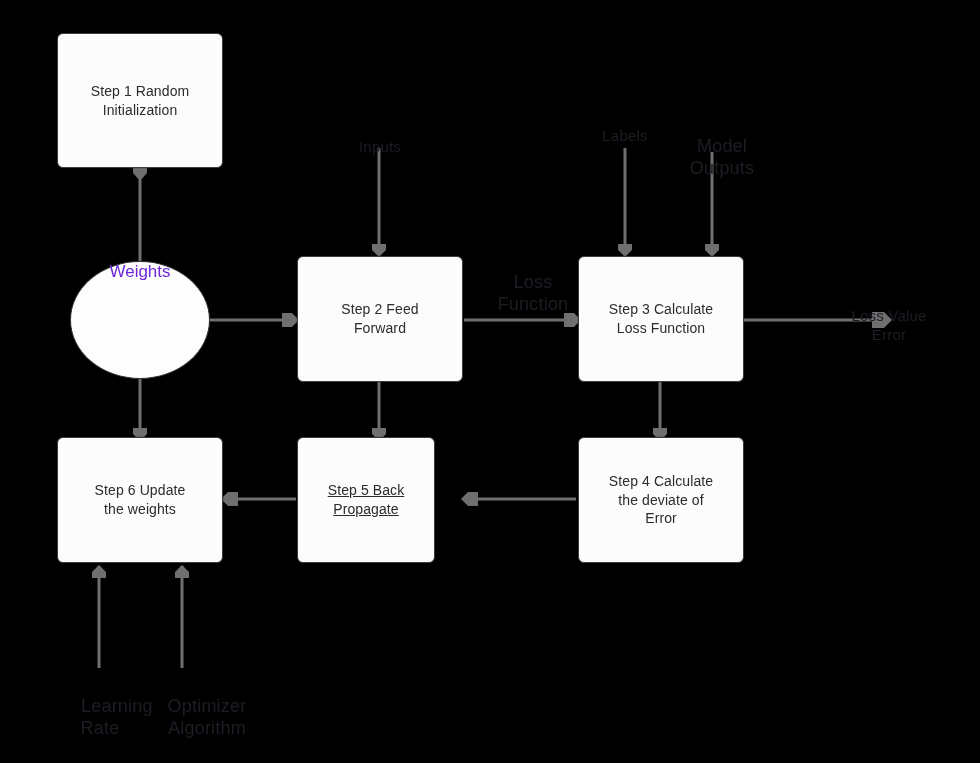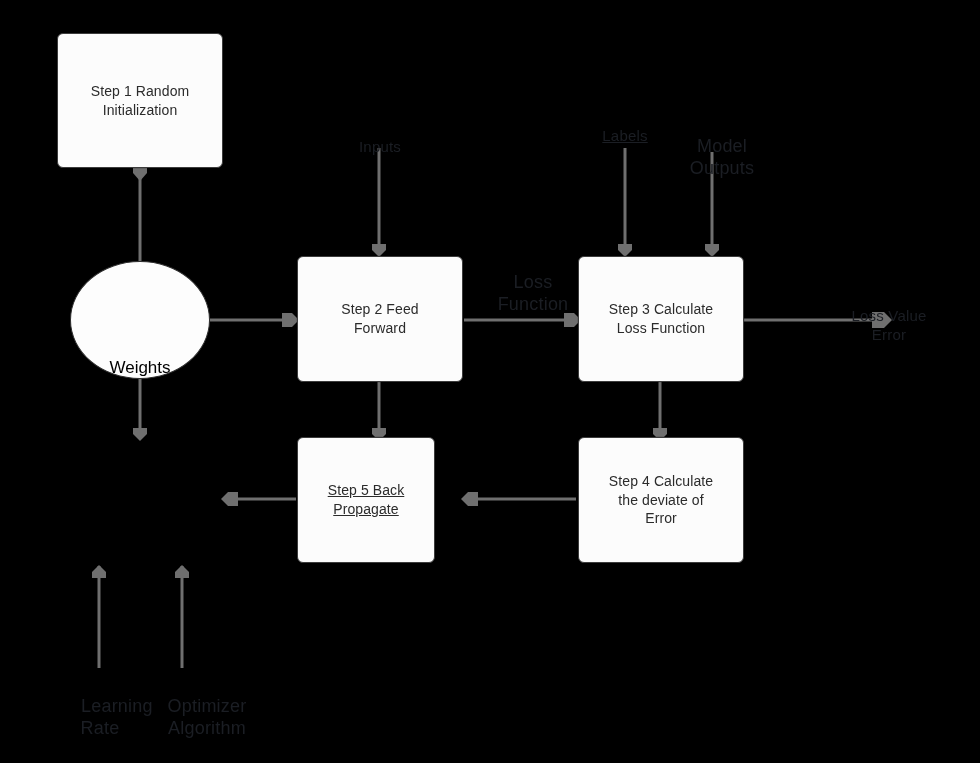--- a/index.html
+++ b/index.html
@@ -44,24 +44,24 @@
     padding: 4px 10px;
     box-shadow: 0 0 0 0.5px rgba(0,0,0,0.25);
   }
   .node-ellipse {
     position: absolute;
     box-sizing: border-box;
     background: #fdfdfd;
     border: 1px solid #2f2f2f;
     border-radius: 50%;
     display: flex;
-    align-items: flex-end;
+    align-items: flex-start;
     justify-content: center;
     text-align: center;
-    color: #000000;
+    color: #6d28d9;
     font-size: 17px;
   }
   .edge-label {
     position: absolute;
     color: #1b1e24;
     font-size: 15px;
     line-height: 1.25;
     text-align: center;
     white-space: pre-line;
     letter-spacing: 0.2px;
@@ -168,27 +168,31 @@
     <span style="white-space: pre-line;">Step 4 Calculate
 the deviate of
 Error</span>
   </div>
 
   <div class="node" style="left:297px; top:437px; width:138px; height:126px;text-decoration:underline;">
     <span style="white-space: pre-line;">Step 5 Back
 Propagate</span>
   </div>
 
+  <div class="node" style="left:57px; top:437px; width:166px; height:126px;">
+    <span style="white-space: pre-line;">Step 6 Update
+the weights</span>
+  </div>
 
   <div class="edge-label" style="left:349px; top:119px; width:62px;">
     <span style="white-space: pre-line;">Inputs</span>
   </div>
 
   <div class="edge-label" style="left:588px; top:108px; width:74px;">
-    <span style="white-space: pre-line; text-decoration: underline;">Labels</span>
+    <span style="white-space: pre-line;">Labels</span>
   </div>
 
   <div class="edge-label small" style="left:676px; top:112px; width:92px;">
     <span style="white-space: pre-line;">Model
 Outputs</span>
   </div>
 
   <div class="edge-label small" style="left:492px; top:248px; width:82px;">
     <span style="white-space: pre-line;">Loss
 Function</span>

